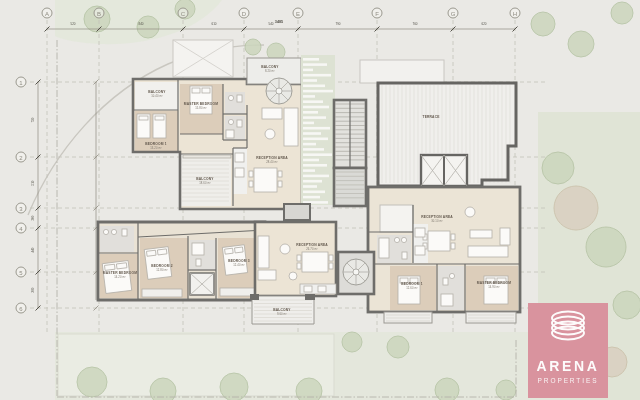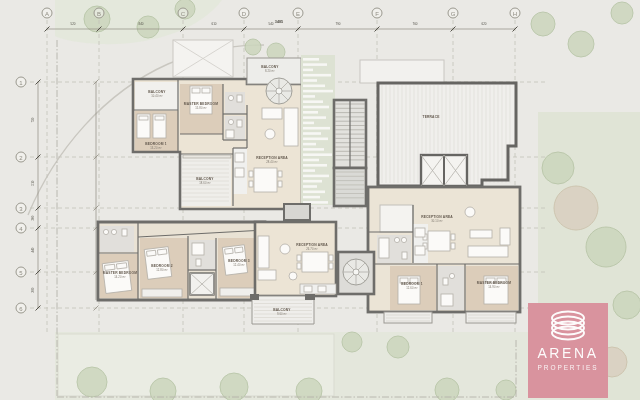--- a/index.html
+++ b/index.html
@@ -10,21 +10,21 @@
          color:#8f8c82;font-size:6px;line-height:11px;text-align:center;
          background:rgba(246,246,243,.55);transform:translate(-50%,-50%);box-sizing:border-box;}
   .room-label{position:absolute;transform:translate(-50%,-50%) scale(.55);color:#63594e;
          font-size:6px;line-height:1.25;text-align:center;white-space:nowrap;letter-spacing:.3px;font-weight:bold;}
   .room-label .area{display:block;font-size:5px;font-weight:normal;color:#7d766d;letter-spacing:.2px;}
   .dim{position:absolute;transform:translate(-50%,-50%) scale(.5);font-size:6px;color:#55534b;white-space:nowrap;}
   .dim.total{font-weight:bold;transform:translate(-50%,-50%) scale(.62);}
   .dim.v{transform:translate(-50%,-50%) rotate(-90deg) scale(.5);}
   .logo{position:absolute;left:528px;top:303px;width:80px;height:95px;background:#d9939e;
         display:flex;flex-direction:column;align-items:center;padding-top:5px;box-sizing:border-box;}
-  .logo .brand{color:#fdfbfb;font-size:14px;font-weight:normal;letter-spacing:2.6px;margin-top:1px;}
+  .logo .brand{color:#fdfbfb;font-size:14px;font-weight:bold;letter-spacing:2.6px;margin-top:14px;}
   .logo .sub{color:#faf4f5;font-size:6.5px;letter-spacing:1.9px;margin-top:3px;}
 </style>
 </head>
 <body>
 
 <div id="stage">
 
 <svg id="plan-svg" width="640" height="400" viewBox="0 0 640 400">
 
   <rect x="0" y="0" width="640" height="400" fill="#eae9e5"></rect>

